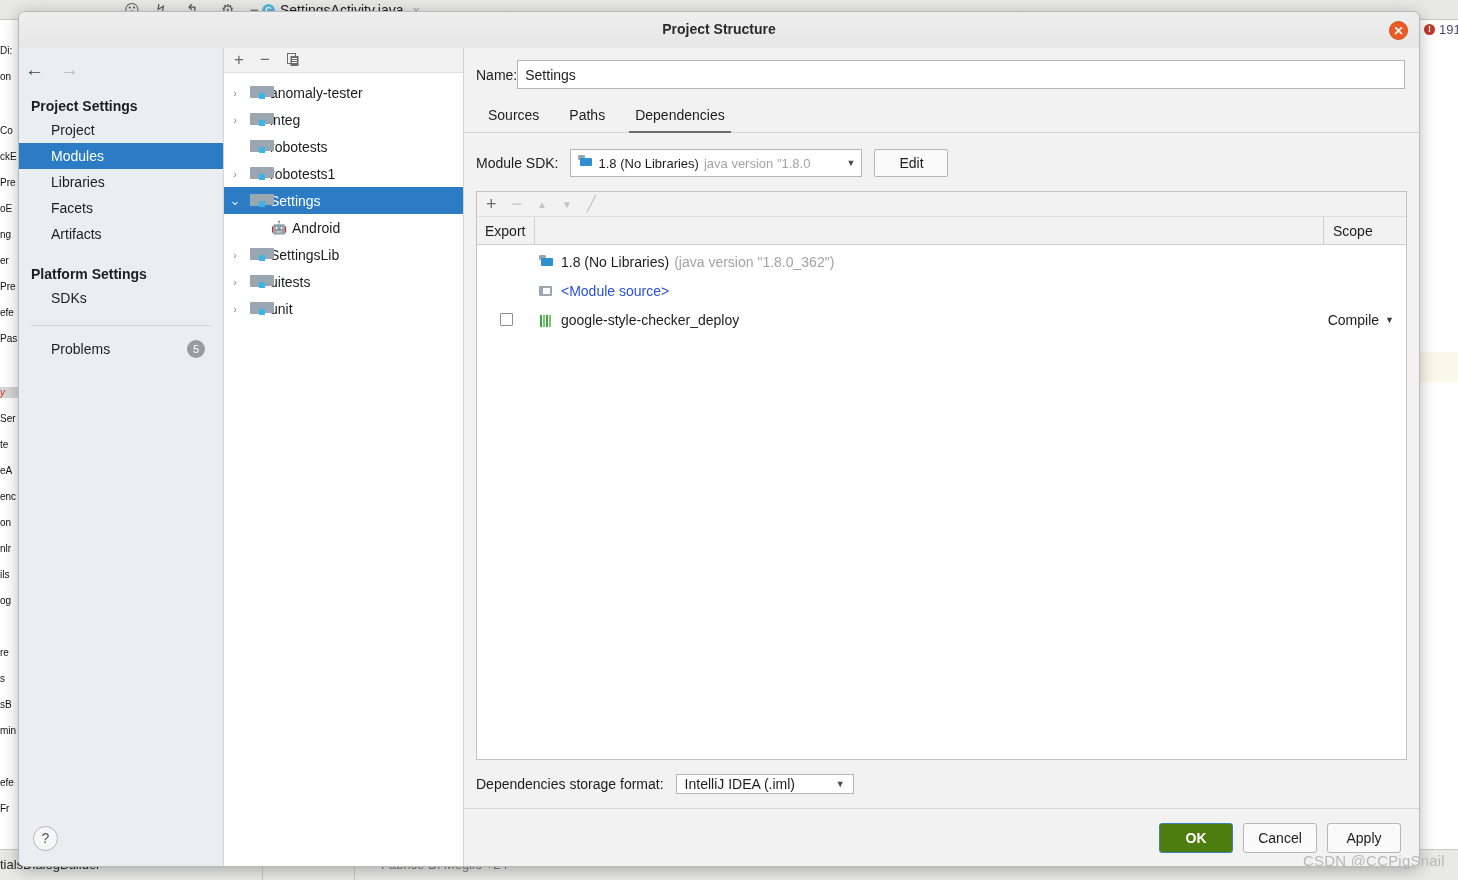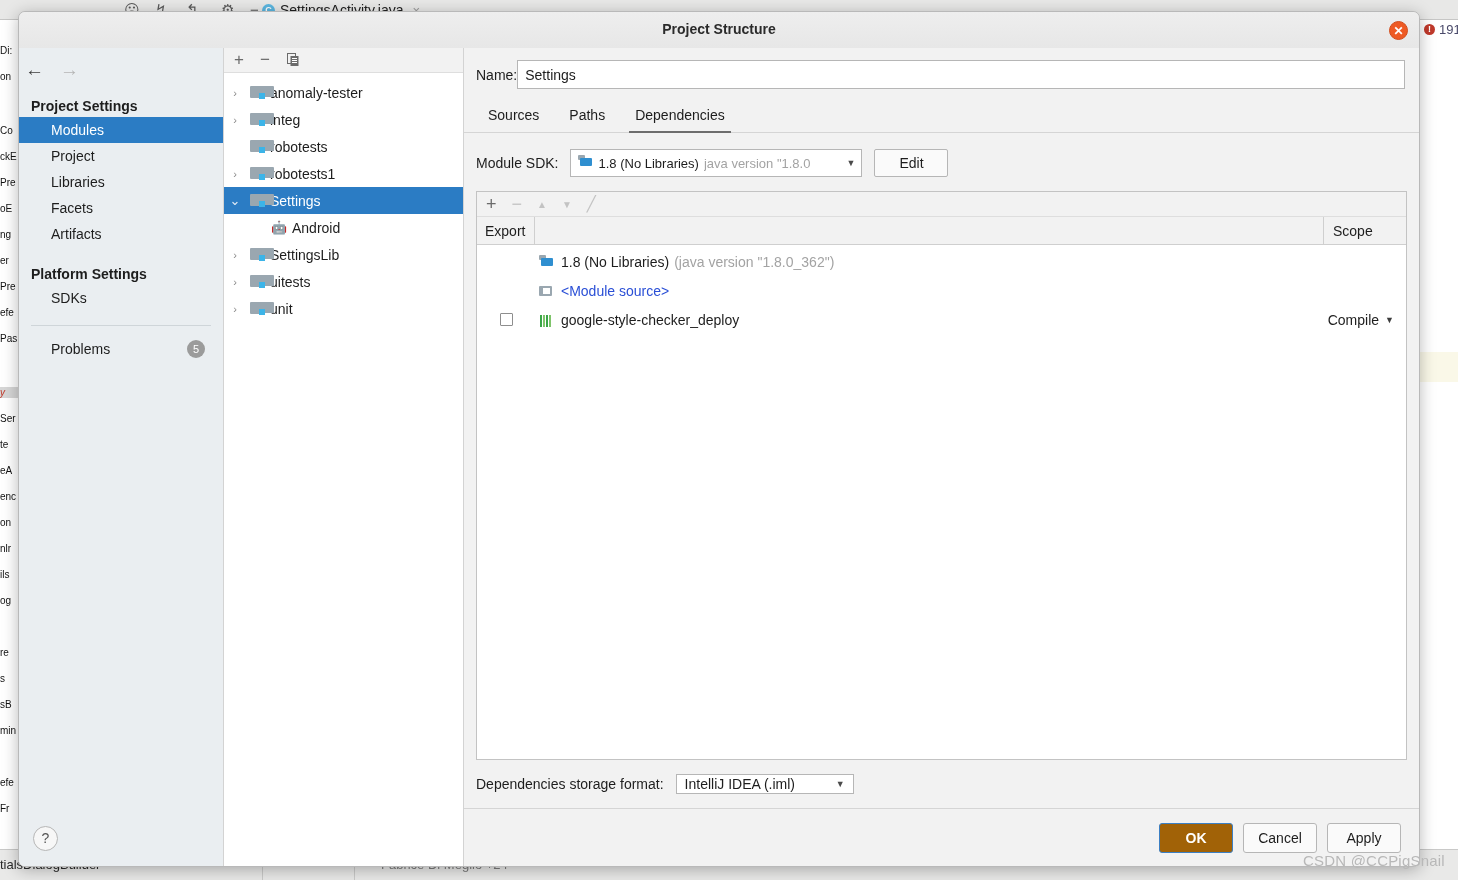--- a/index.html
+++ b/index.html
@@ -281,21 +281,21 @@
   #footer {
     border-top: 1px solid #d5d5d5; height: 58px;
     display: flex; align-items: center; justify-content: flex-end;
     gap: 10px; padding-right: 18px; background: #f2f2f2;
   }
   .fbtn {
     min-width: 74px; height: 30px; border-radius: 3px; font-size: 14px;
     border: 1px solid #b6b6b6; background: #fafafa; color: #1d1d1d; cursor: pointer;
     font-family: "Liberation Sans", sans-serif; padding: 0 14px;
   }
-  .fbtn.primary { background: #a16207; border-color: #3b7fc4; color: #ffffff; font-weight: bold; }
+  .fbtn.primary { background: #4d7c0f; border-color: #3b7fc4; color: #ffffff; font-weight: bold; }
 
   
   .folder-ico { width: 15px; height: 13px; position: relative; display: inline-block; }
   .folder-ico .base {
     position: absolute; left: 0; top: 2px; width: 14px; height: 10px;
     background: #9aa7b0; border-radius: 1px;
   }
   .folder-ico .tab {
     position: absolute; left: 0; top: 0; width: 6px; height: 3px;
     background: #9aa7b0; border-radius: 1px 1px 0 0;
@@ -394,22 +394,22 @@
 
   <div id="dialog-body">
 
     <div id="nav">
       <div id="nav-arrows">
         <span class="navarrow">←</span>
         <span class="navarrow disabled">→</span>
       </div>
 
       <div class="nav-group-title">Project Settings</div>
+      <div class="nav-item">Project</div>
       <div class="nav-item active">Modules</div>
-      <div class="nav-item">Project</div>
       <div class="nav-item">Libraries</div>
       <div class="nav-item">Facets</div>
       <div class="nav-item">Artifacts</div>
 
       <div class="nav-group-title">Platform Settings</div>
       <div class="nav-item">SDKs</div>
 
       <div id="nav-sep"></div>
 
       <div id="nav-problems">

